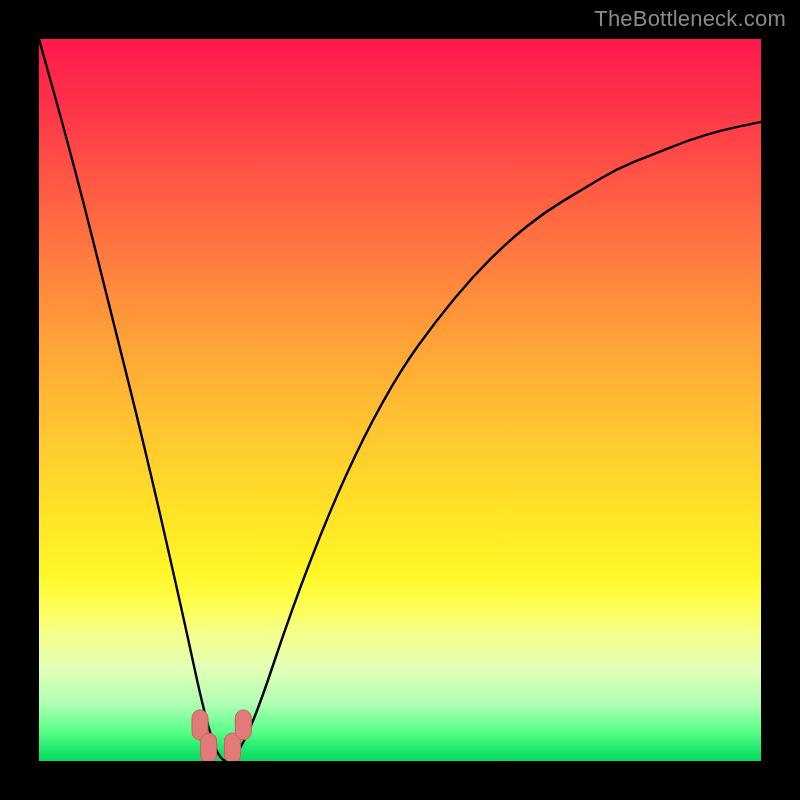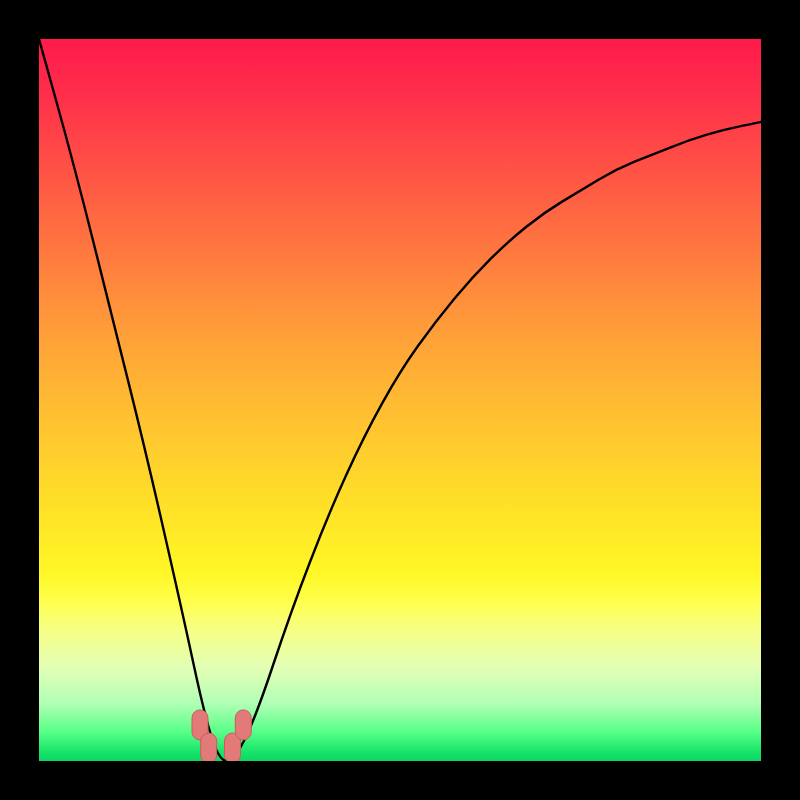--- a/index.html
+++ b/index.html
@@ -57,20 +57,21 @@
     left: 0;
     top: 0;
     width: 722px;
     height: 722px;
   }
 </style>
 </head>
 <body>
 
 <div class="frame">
+  <div class="watermark">TheBottleneck.com</div>
   <div class="plot-area">
     <svg class="curve-layer" viewBox="0 0 722 722" preserveAspectRatio="none">
       <path fill="none" stroke="#000" stroke-width="2.4" stroke-linecap="round" d="M 0.0 0.0 Q 0.0 0.0 18.1 65.0 Q 36.1 130.0 54.2 202.2 Q 72.2 274.4 90.3 346.6 Q 108.3 418.8 126.3 498.2 Q 144.4 577.6 155.2 628.1 Q 166.1 678.7 173.3 700.3 Q 180.5 722.0 187.7 722.0 Q 194.9 722.0 205.8 700.3 Q 216.6 678.7 234.6 624.5 Q 252.7 570.4 270.8 523.5 Q 288.8 476.5 306.9 436.8 Q 324.9 397.1 343.0 364.6 Q 361.0 332.1 379.1 306.8 Q 397.1 281.6 415.1 259.9 Q 433.2 238.3 451.3 220.2 Q 469.3 202.2 487.4 187.7 Q 505.4 173.3 523.5 162.4 Q 541.5 151.6 559.5 140.8 Q 577.6 130.0 595.6 122.7 Q 613.7 115.5 631.8 108.3 Q 649.8 101.1 667.9 95.7 Q 685.9 90.3 704.0 86.6 T 722.0 83.0"></path>
       <g id="marker-group">
           <rect x="153.0" y="670.9" width="16" height="30" rx="8" ry="8" fill="#e37a7a" stroke="#cf5b5b" stroke-width="1"></rect>
           <rect x="161.7" y="694.0" width="16" height="30" rx="8" ry="8" fill="#e37a7a" stroke="#cf5b5b" stroke-width="1"></rect>
           <rect x="185.5" y="694.0" width="16" height="30" rx="8" ry="8" fill="#e37a7a" stroke="#cf5b5b" stroke-width="1"></rect>
           <rect x="196.3" y="670.9" width="16" height="30" rx="8" ry="8" fill="#e37a7a" stroke="#cf5b5b" stroke-width="1"></rect>
         </g>
     </svg>

